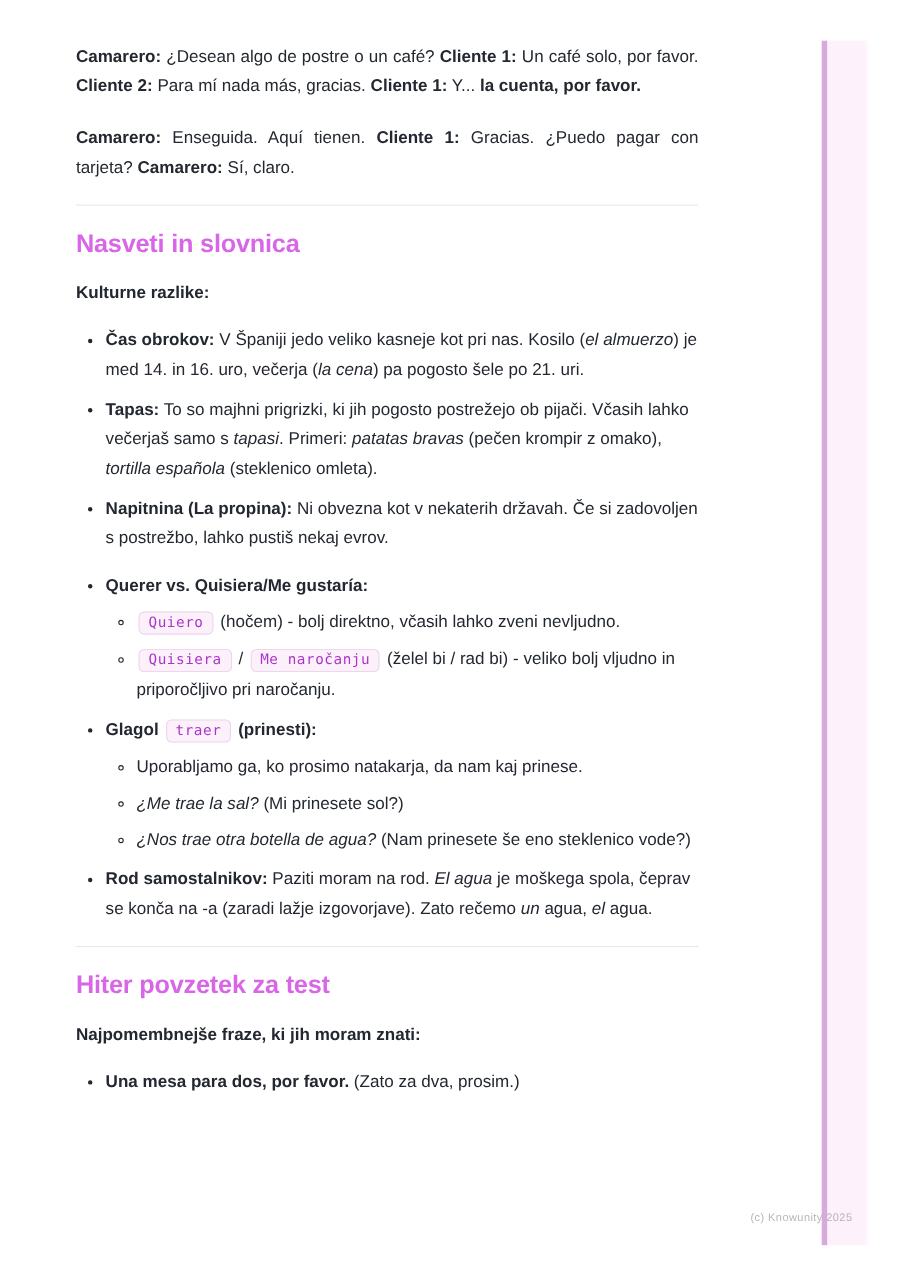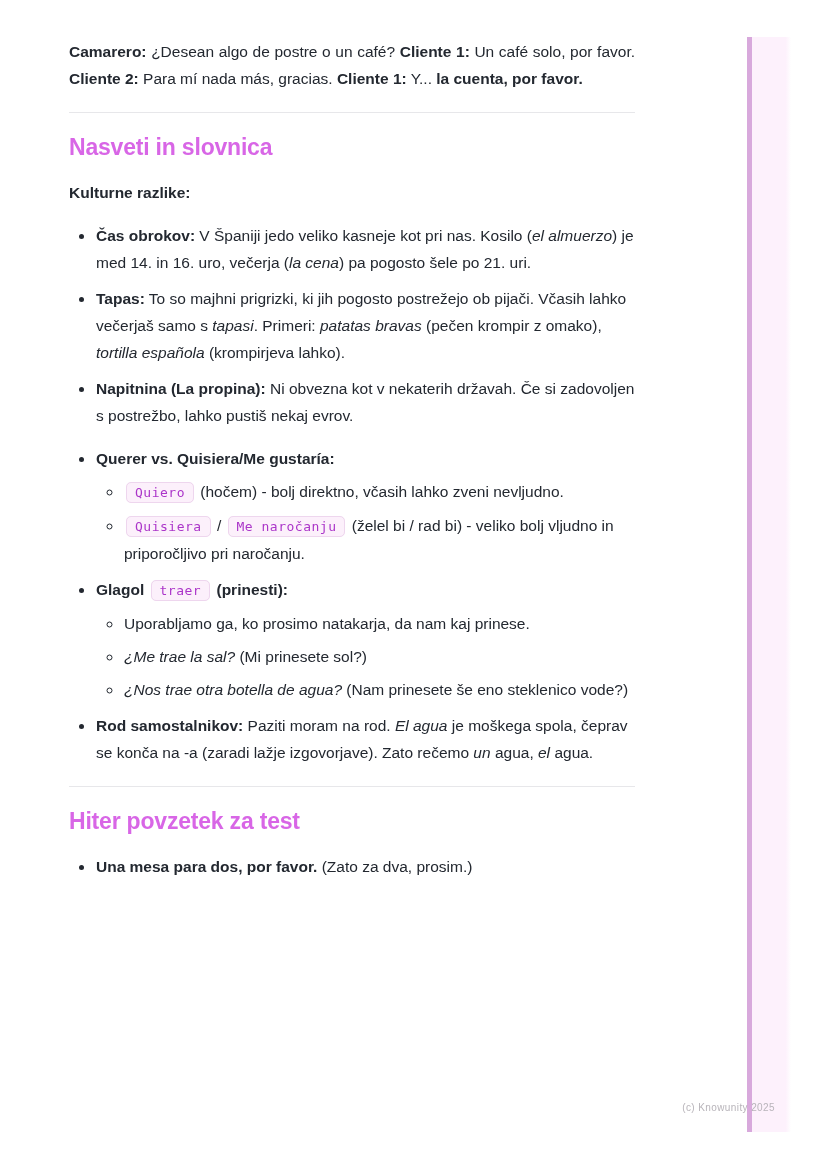--- a/index.html
+++ b/index.html
@@ -101,41 +101,43 @@
     color:var(--watermark);
     z-index:2;
   }
 </style>
 </head>
 <body>
 
 <div class="page">
   <main class="content">
       <p class="para"><strong>Camarero:</strong><span> ¿Desean algo de postre o un café? </span><strong>Cliente 1:</strong><span> Un café solo, por favor. </span><strong>Cliente 2:</strong><span> Para mí nada más, gracias. </span><strong>Cliente 1:</strong><span> Y... </span><strong>la cuenta, por favor.</strong></p>
+      <p class="para"><strong>Camarero:</strong><span> Enseguida. Aquí tienen. </span><strong>Cliente 1:</strong><span> Gracias. ¿Puedo pagar con tarjeta? </span><strong>Camarero:</strong><span> Sí, claro.</span></p>
       <hr>
       <h2>Nasveti in slovnica</h2>
       <p class="lead"><strong>Kulturne razlike:</strong></p>
       <ul class="bullet-list">
         <li><strong>Čas obrokov:</strong><span> V Španiji jedo veliko kasneje kot pri nas. Kosilo (</span><em>el almuerzo</em><span>) je med 14. in 16. uro, večerja (</span><em>la cena</em><span>) pa pogosto šele po 21. uri.</span></li>
-        <li><strong>Tapas:</strong><span> To so majhni prigrizki, ki jih pogosto postrežejo ob pijači. Včasih lahko večerjaš samo s </span><em>tapasi</em><span>. Primeri: </span><em>patatas bravas</em><span> (pečen krompir z omako), </span><em>tortilla española</em><span> (krompirjeva lahko).</span></li>
+        <li><strong>Tapas:</strong><span> To so majhni prigrizki, ki jih pogosto postrežejo ob pijači. Včasih lahko večerjaš samo s </span><em>tapasi</em><span>. Primeri: </span><em>patatas bravas</em><span> (pečen krompir z omako), </span><em>tortilla española</em><span> (steklenico omleta).</span></li>
         <li><strong>Napitnina (La propina):</strong><span> Ni obvezna kot v nekaterih državah. Če si zadovoljen s postrežbo, lahko pustiš nekaj evrov.</span></li>
       </ul>
       <ul class="bullet-list">
         <li><strong>Querer vs. Quisiera/Me gustaría:</strong><ul class="sub-list">
             <li><code class="code">Quiero</code><span> (hočem) - bolj direktno, včasih lahko zveni nevljudno.</span></li>
             <li><code class="code">Quisiera</code><span> / </span><code class="code">Me naročanju</code><span> (želel bi / rad bi) - veliko bolj vljudno in priporočljivo pri naročanju.</span></li>
           </ul></li>
         <li><strong>Glagol </strong><code class="code">traer</code><strong> (prinesti):</strong><ul class="sub-list">
             <li><span>Uporabljamo ga, ko prosimo natakarja, da nam kaj prinese.</span></li>
             <li><em>¿Me trae la sal?</em><span> (Mi prinesete sol?)</span></li>
             <li><em>¿Nos trae otra botella de agua?</em><span> (Nam prinesete še eno steklenico vode?)</span></li>
           </ul></li>
         <li><strong>Rod samostalnikov:</strong><span> Paziti moram na rod. </span><em>El agua</em><span> je moškega spola, čeprav se konča na -a (zaradi lažje izgovorjave). Zato rečemo </span><em>un</em><span> agua, </span><em>el</em><span> agua.</span></li>
       </ul>
       <hr>
       <h2>Hiter povzetek za test</h2>
+      <p class="lead"><strong>Najpomembnejše fraze, ki jih moram znati:</strong></p>
       <ul class="bullet-list">
         <li><strong>Una mesa para dos, por favor.</strong><span> (Zato za dva, prosim.)</span></li>
       </ul>
     </main>
   <div class="side-strip"></div>
   <div class="watermark">(c) Knowunity 2025</div>
 </div>
 
 </body></html>

